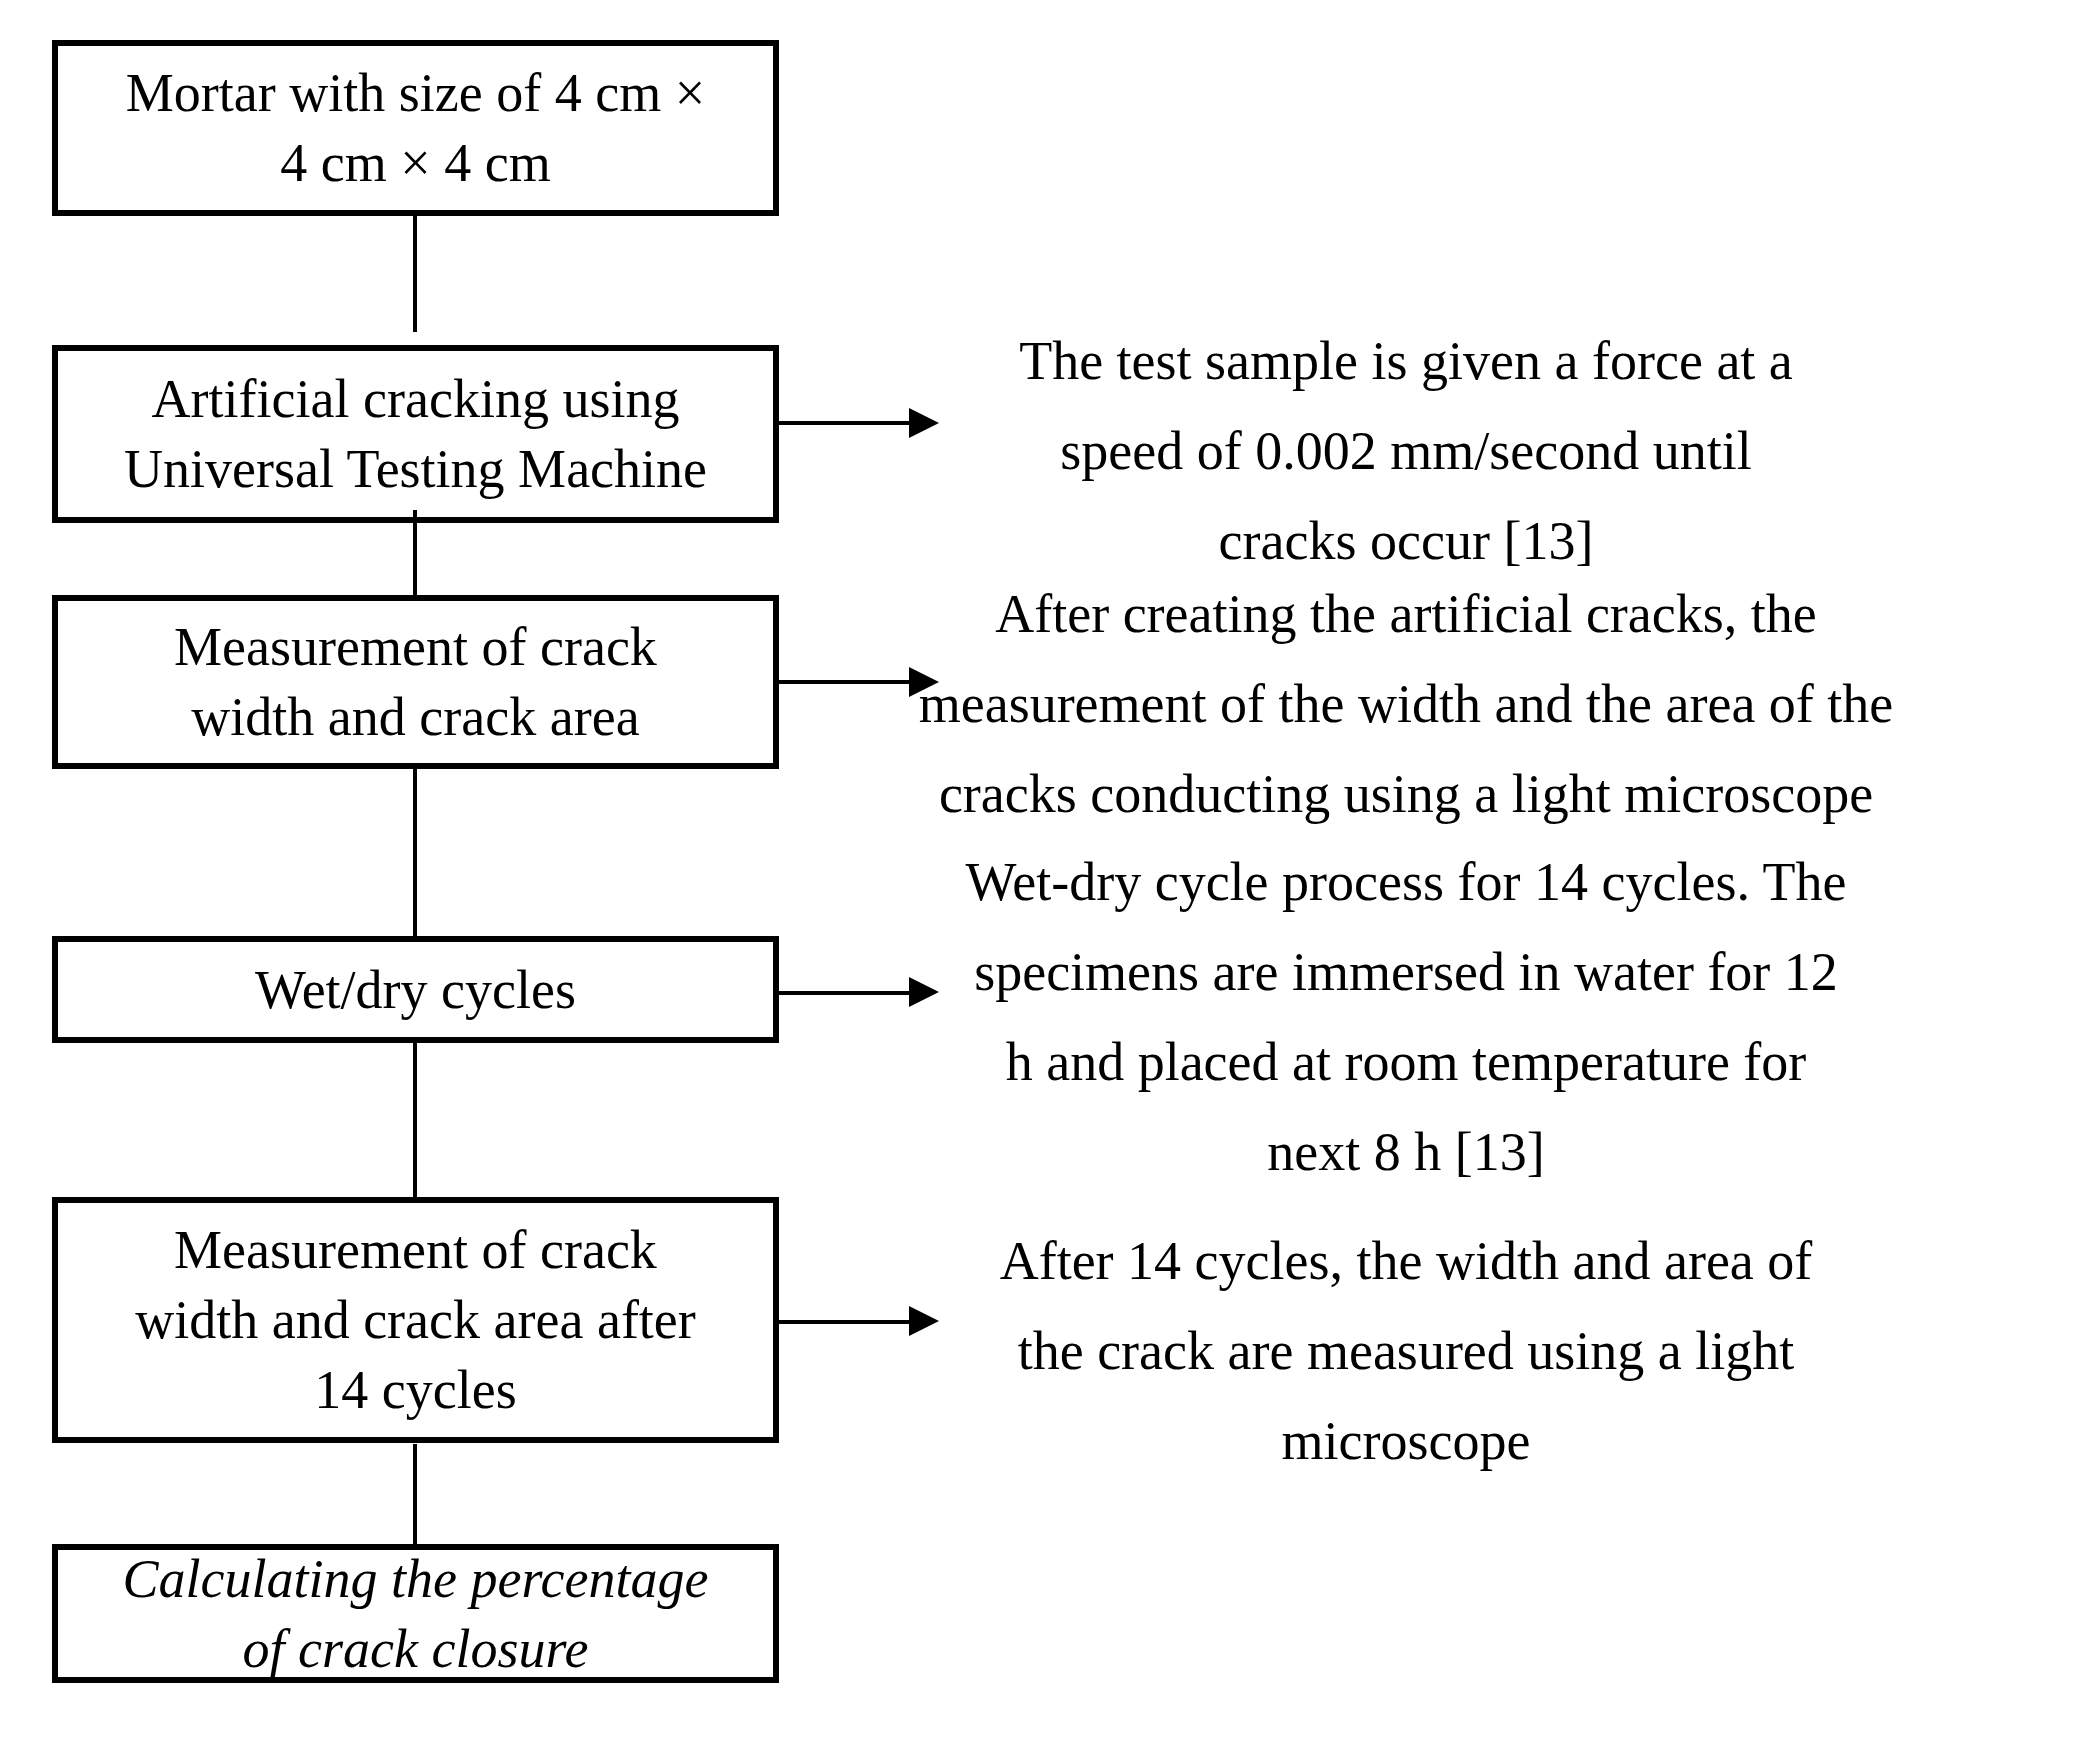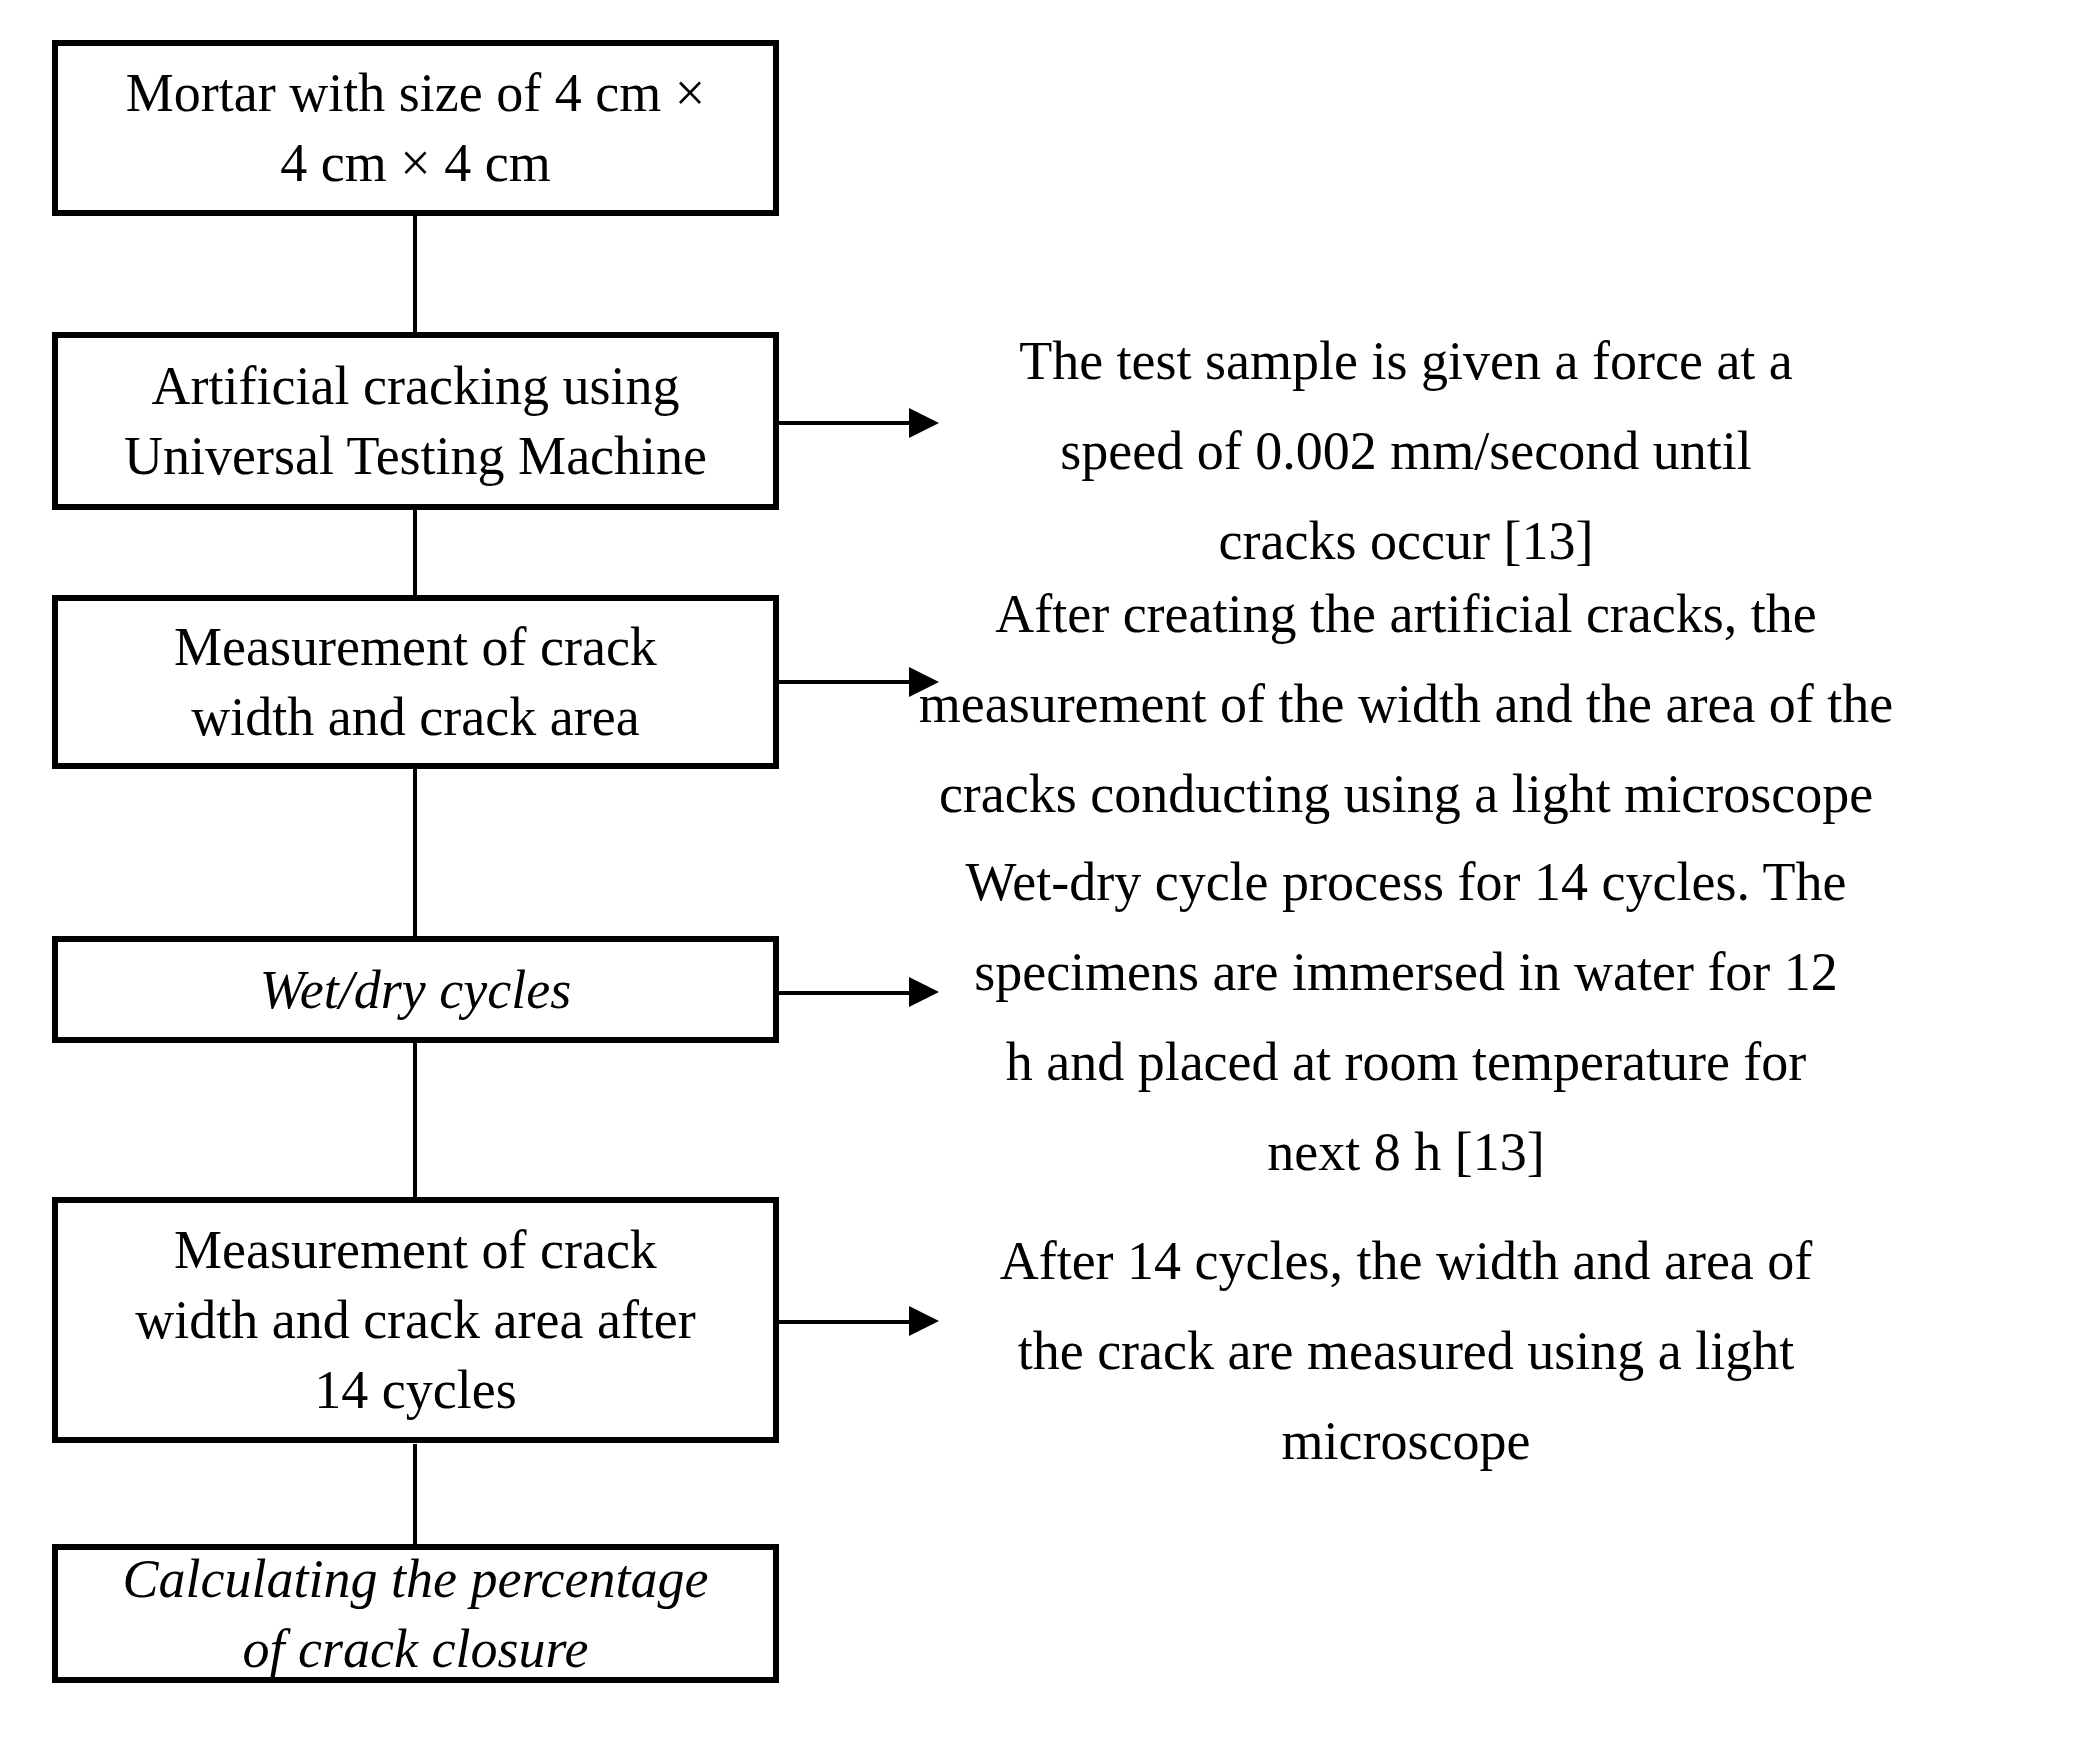--- a/index.html
+++ b/index.html
@@ -27,23 +27,23 @@
     background: #ffffff;
     display: flex;
     align-items: center;
     justify-content: center;
     text-align: center;
     white-space: pre;
     font-size: 54px;
     line-height: 70px;
   }
   .b1 { top: 40px;   height: 176px; }
-  .b2 { top: 332px;  height: 178px; }
+  .b2 { top: 345px;  height: 178px; }
   .b3 { top: 595px;  height: 174px; }
-  .b4 { top: 936px; height: 107px; font-style: italic; }
+  .b4 { top: 936px; height: 107px; }
   .b5 { top: 1197px; height: 246px; }
   .b6 { top: 1544px; height: 139px; font-style: italic; }
 
   
   .vline {
     position: absolute;
     left: 413px;
     width: 4px;
     background: #000000;
   }

